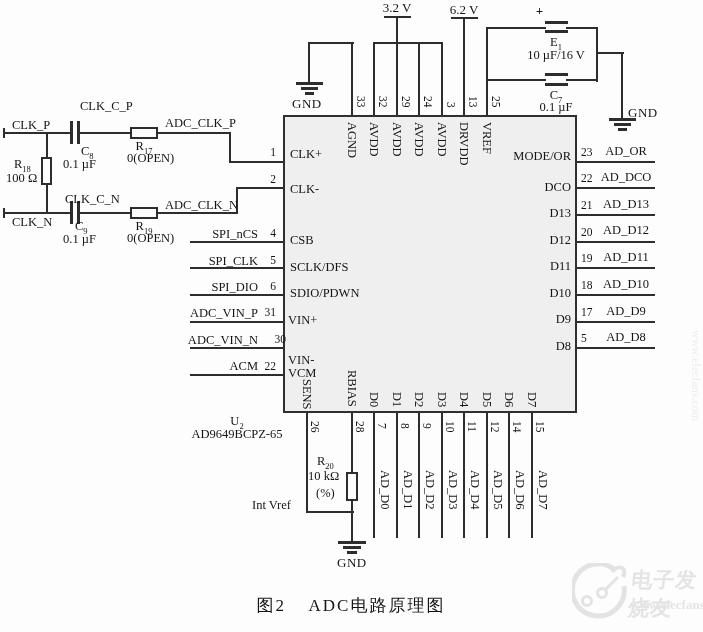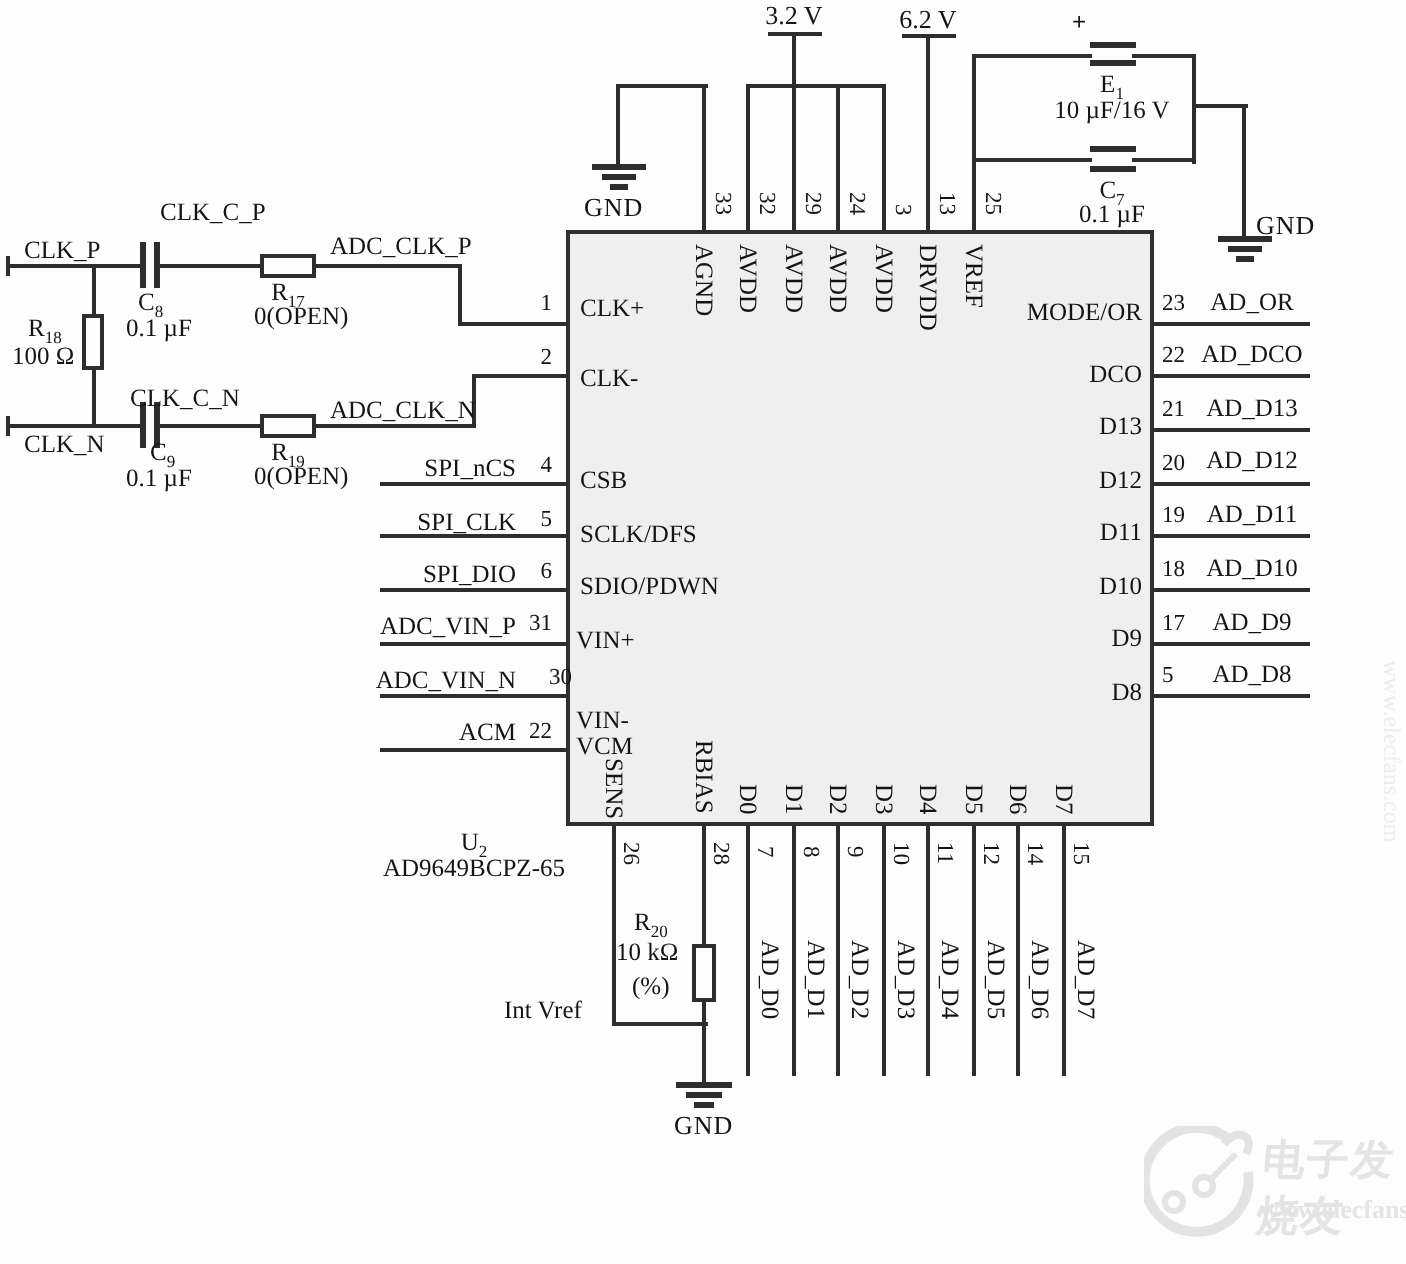--- a/index.html
+++ b/index.html
@@ -91,21 +91,21 @@
   <div class="w" style="left:3px;top:128px;width:2px;height:10px"></div>
   <div class="w" style="left:3px;top:132px;width:68px;height:2px"></div>
   <div class="w" style="left:70px;top:121px;width:3px;height:23px"></div>
   <div class="w" style="left:77px;top:121px;width:3px;height:23px"></div>
   <div class="w" style="left:80px;top:132px;width:50px;height:2px"></div>
   <div class="box" style="left:130px;top:127px;width:28px;height:12px"></div>
   <div class="w" style="left:158px;top:132px;width:73px;height:2px"></div>
   <div class="w" style="left:229px;top:132px;width:2px;height:31px"></div>
   <div class="w" style="left:229px;top:161px;width:54px;height:2px"></div>
   <div class="lbl" style="left:80px;top:100px">CLK_C_P</div>
-  <div class="lbl" style="left:69px;top:145px"><span>C</span><sub>8</sub></div>
+  <div class="lbl" style="left:81px;top:145px"><span>C</span><sub>8</sub></div>
   <div class="lbl" style="left:63px;top:158px">0.1 µF</div>
   <div class="lbl c" style="left:128px;top:140px;width:32px"><span>R</span><sub>17</sub></div>
   <div class="lbl" style="left:127px;top:152px">0(OPEN)</div>
   <div class="lbl" style="left:165px;top:117px">ADC_CLK_P</div>
 
   <div class="w" style="left:46px;top:132px;width:2px;height:27px"></div>
   <div class="box" style="left:41px;top:157px;width:11px;height:28px"></div>
   <div class="w" style="left:46px;top:185px;width:2px;height:29px"></div>
   <div class="lbl" style="left:14px;top:158px"><span>R</span><sub>18</sub></div>
   <div class="lbl" style="left:6px;top:172px">100 Ω</div>
@@ -248,20 +248,25 @@
   <div class="lbl v" style="left:446px;top:470px">AD_D3</div>
   <div class="w" style="left:463px;top:413px;width:2px;height:125px"></div>
   <div class="lbl v" style="left:468px;top:470px">AD_D4</div>
   <div class="w" style="left:486px;top:413px;width:2px;height:125px"></div>
   <div class="lbl v" style="left:491px;top:470px">AD_D5</div>
   <div class="w" style="left:508px;top:413px;width:2px;height:125px"></div>
   <div class="lbl v" style="left:513px;top:470px">AD_D6</div>
   <div class="w" style="left:531px;top:413px;width:2px;height:125px"></div>
   <div class="lbl v" style="left:536px;top:470px">AD_D7</div>
 
+  <div class="cap c" style="left:171px;top:594px;width:360px">
+    <span>图2</span>
+    <span style="display:inline-block;width:10px"></span>
+    <span>ADC电路原理图</span>
+  </div>
 
   <svg width="58" height="58" viewBox="0 0 58 58" style="position:absolute;left:572px;top:563px">
     <path d="M43 7 A26 26 0 1 0 52 23" fill="none" stroke="#e3e3e3" stroke-width="5"></path>
     <path d="M40 9 C 46 1, 56 4, 51 14" fill="none" stroke="#e3e3e3" stroke-width="4"></path>
     <circle cx="15" cy="38" r="4.5" fill="none" stroke="#e3e3e3" stroke-width="3"></circle>
     <circle cx="30" cy="30" r="4.5" fill="none" stroke="#e3e3e3" stroke-width="3"></circle>
     <line x1="33" y1="27" x2="46" y2="14" stroke="#e3e3e3" stroke-width="3"></line>
   </svg>
   <div class="wm" style="left:630px;top:566px;font-size:21px;transform:skewX(-6deg);letter-spacing:1px">电子发烧友</div>
   <div class="wm" style="left:630px;top:597px;font-size:13px">www.elecfans.com</div>

